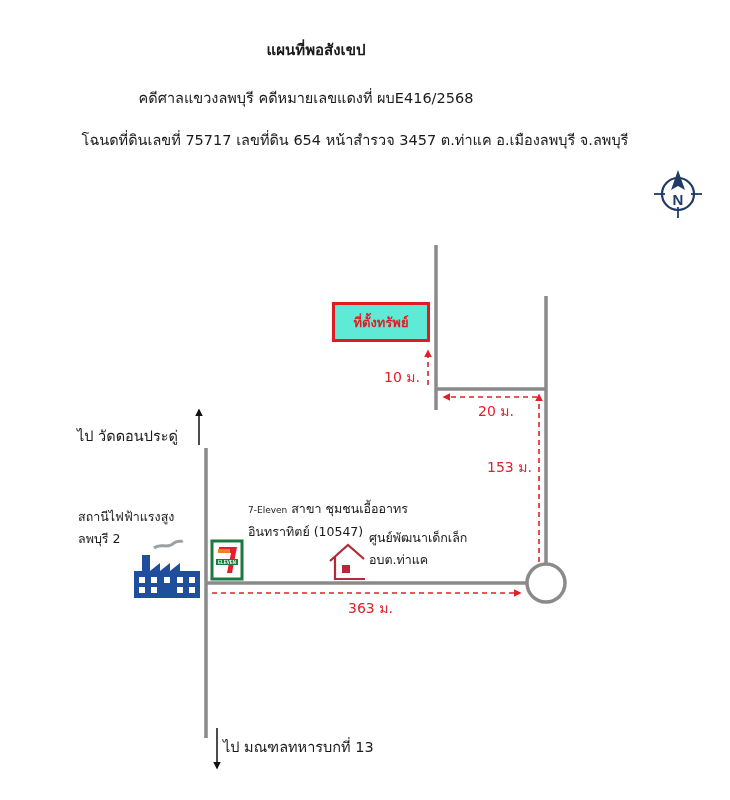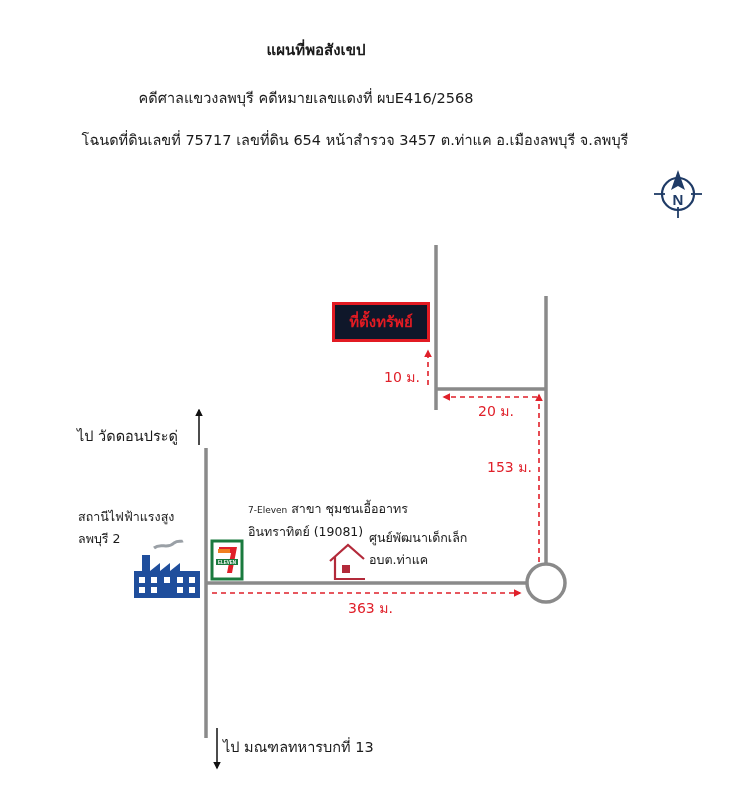--- a/index.html
+++ b/index.html
@@ -7,22 +7,22 @@
          font-family:"DejaVu Sans", sans-serif; color:#1a1a1a; }
   .abs { position:absolute; }
   .title { left:0; width:632px; text-align:center; font-size:15px; font-weight:bold; top:38px; }
   .subtitle { left:0; width:612px; text-align:center; font-size:14.5px; top:86px; }
   .deedline { left:0; width:710px; text-align:center; font-size:14.5px; top:128px; }
   .map-svg { position:absolute; left:0; top:0; }
   .label { font-size:12.5px; line-height:22px; white-space:nowrap; }
   .dist { color:#e0202a; font-size:14px; white-space:nowrap; }
   .dir-label { font-size:14.5px; white-space:nowrap; }
   .prop-box { left:332px; top:302px; width:98px; height:40px; border:3px solid #e21b23;
-              box-sizing:border-box; color:#e21b23; font-weight:bold; font-size:15px;
-              display:flex; align-items:center; justify-content:center; background:#0f172a; }
+              box-sizing:border-box; color:#e21b23; font-weight:bold; font-size:13px;
+              display:flex; align-items:center; justify-content:center; background:#5eead4; }
   .small { font-size:9px; }
 </style>
 </head>
 <body>
 
 <div class="abs title">แผนที่พอสังเขป</div>
 <div class="abs subtitle">คดีศาลแขวงลพบุรี คดีหมายเลขแดงที่ ผบE416/2568</div>
 <div class="abs deedline">โฉนดที่ดินเลขที่ 75717 เลขที่ดิน 654 หน้าสำรวจ 3457 ต.ท่าแค อ.เมืองลพบุรี จ.ลพบุรี</div>
 
 <svg class="map-svg" width="730" height="800" viewBox="0 0 730 800">
@@ -102,19 +102,19 @@
 <div class="abs dir-label" style="left:77px;top:424px;">ไป วัดดอนประดู่</div>
 <div class="abs dir-label" style="left:223px;top:735px;">ไป มณฑลทหารบกที่ 13</div>
 
 <div class="abs label" style="left:78px;top:506px;">
   <div>สถานีไฟฟ้าแรงสูง</div>
   <div>ลพบุรี 2</div>
 </div>
 
 <div class="abs label" style="left:248px;top:498px;">
   <div><span class="small">7-Eleven</span><span> สาขา ชุมชนเอื้ออาทร</span></div>
-  <div>อินทราทิตย์ (19081)</div>
+  <div>อินทราทิตย์ (10547)</div>
 </div>
 
 <div class="abs label" style="left:369px;top:527px;">
   <div>ศูนย์พัฒนาเด็กเล็ก</div>
   <div>อบต.ท่าแค</div>
 </div>
 
 </body></html>

